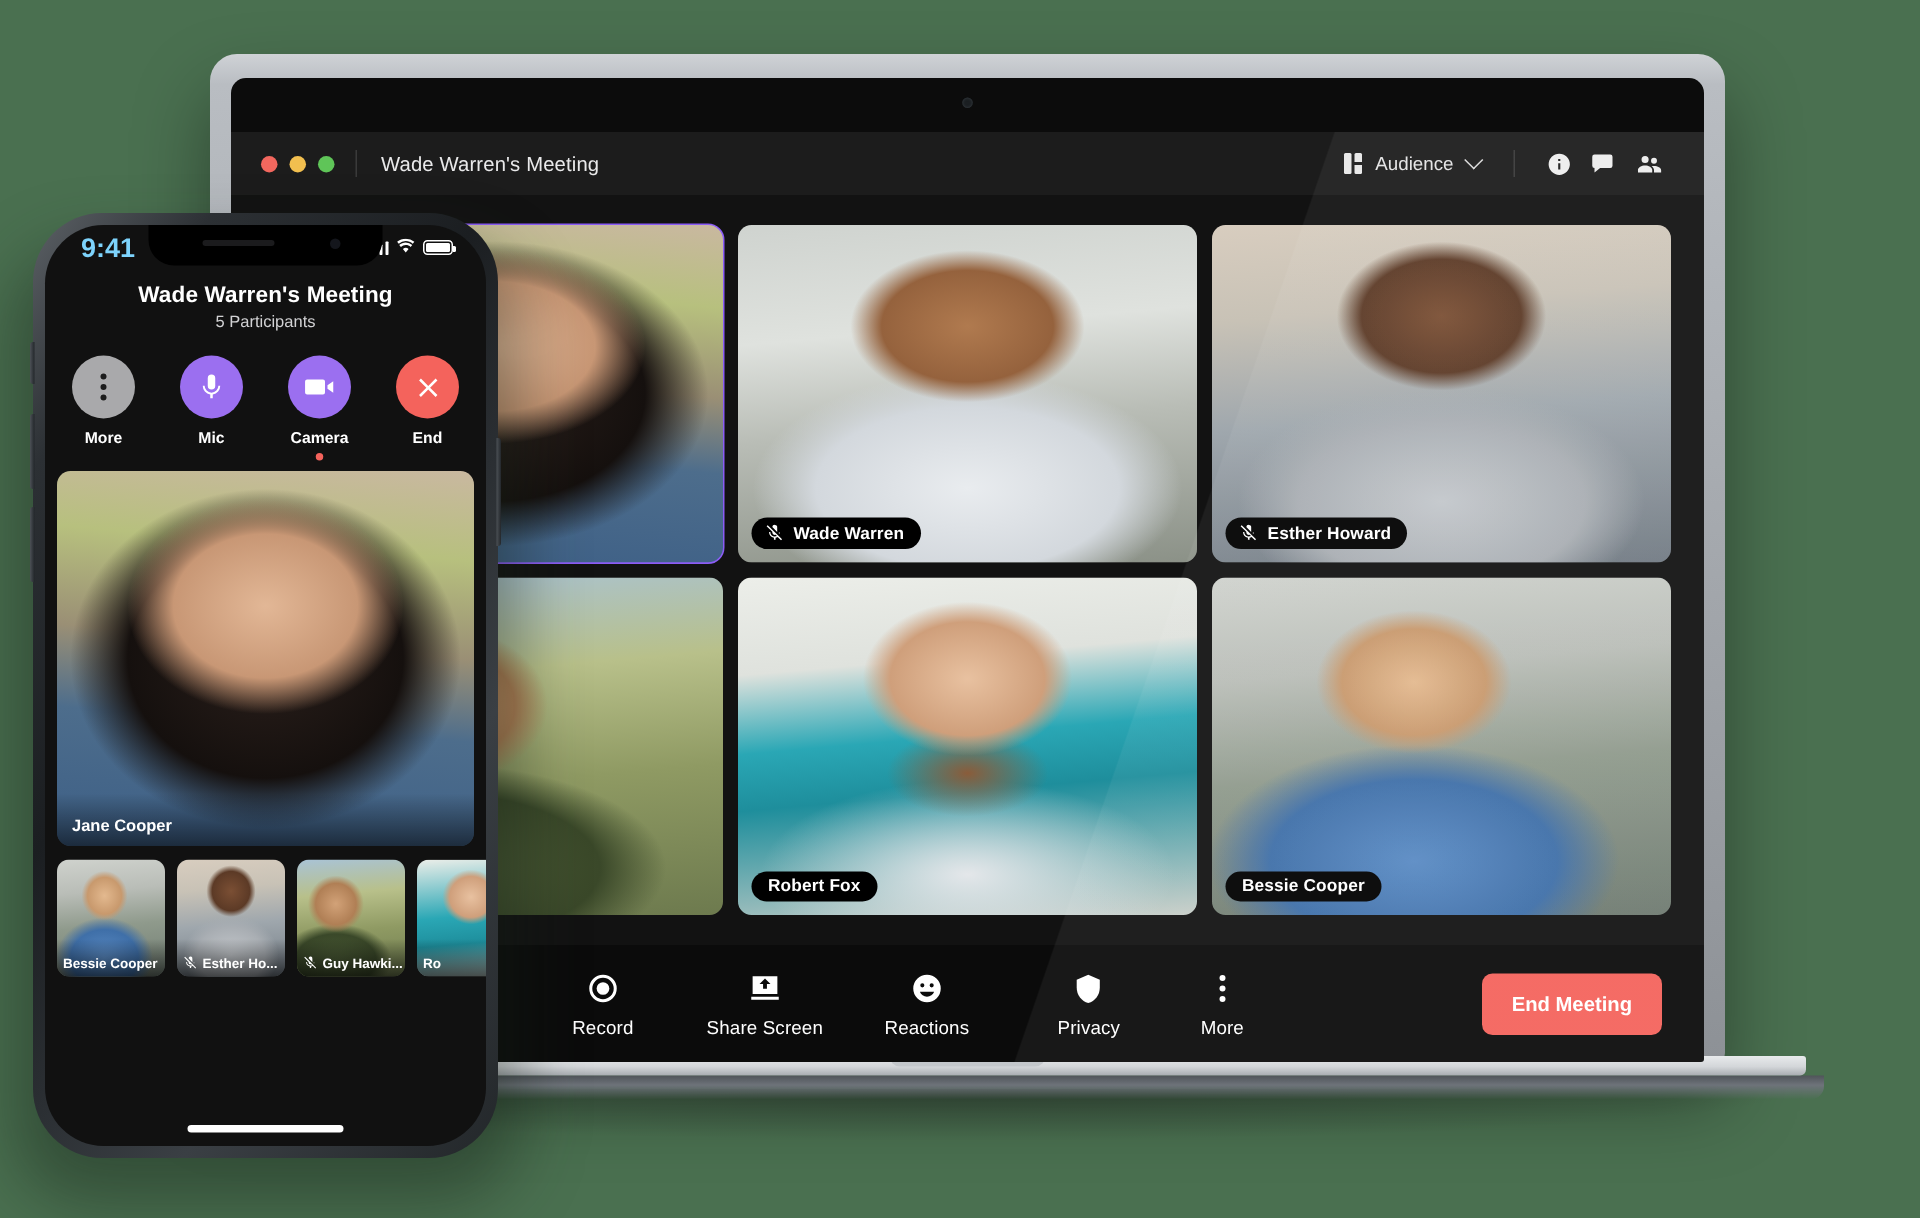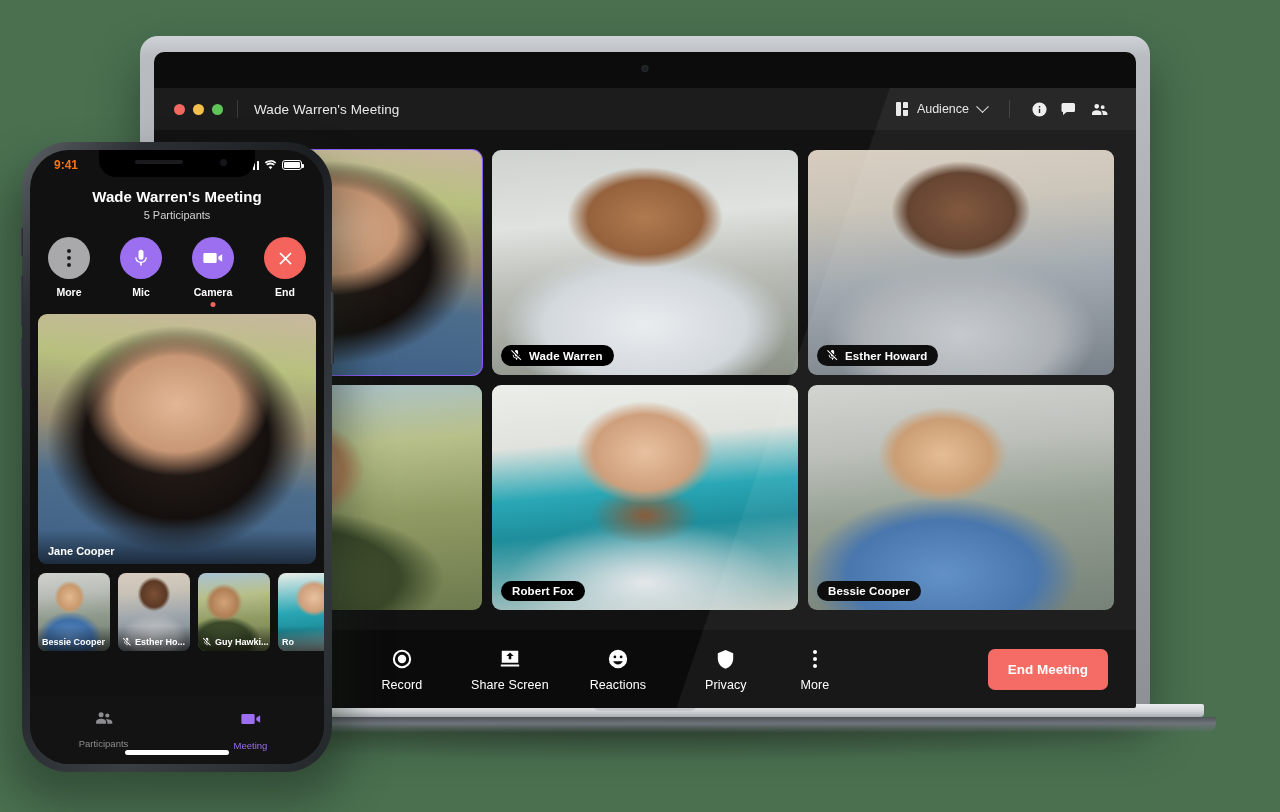--- a/index.html
+++ b/index.html
@@ -145,21 +145,21 @@
   .ph-btn.pw { left:auto; right:-2px; top:150px; height:72px; border-radius:0 2px 2px 0; }
 
   .notch {
     position:absolute; left:50%; transform:translateX(-50%); top:0;
     width:156px; height:27px; background:#000; border-radius:0 0 17px 17px; z-index:12;
   }
   .notch .spk { position:absolute; left:36px; top:10px; width:48px; height:4px; background:#1b1b1d; border-radius:3px; }
   .notch .cam { position:absolute; right:28px; top:9px; width:7px; height:7px; border-radius:50%; background:#14161c; }
 
   .statusbar { position:relative; height:30px; display:flex; align-items:center; padding:0 22px 0 24px; z-index:11; }
-  .st-time { color:#f97316; font-size:12px; font-weight:bold; }
+  .st-time { color:#7dd3fc; font-size:18px; font-weight:bold; }
   .st-right { margin-left:auto; display:flex; align-items:center; gap:5px; }
   .sig { display:flex; align-items:flex-end; gap:1.5px; height:9px; }
   .sig i { width:2.5px; background:#fff; border-radius:.5px; display:block; }
   .sig i:nth-child(1){height:3px;} .sig i:nth-child(2){height:5px;}
   .sig i:nth-child(3){height:7px;} .sig i:nth-child(4){height:9px;}
   .wifi svg { fill:#fff; }
   .batt { width:20px; height:10px; border:1.3px solid #fff; border-radius:3px; padding:1.3px; position:relative; }
   .batt i { display:block; height:100%; width:100%; background:#fff; border-radius:1px; }
   .batt:after { content:""; position:absolute; right:-3px; top:3px; width:1.8px; height:4px; background:#fff; border-radius:0 1px 1px 0; }
 
@@ -501,30 +501,16 @@
             </div>
           </div>
           <div class="thumb">
             <div class="bg p-ro" style="position:absolute;inset:0;"></div>
             <div class="nm">
               <span>Ro</span>
             </div>
           </div>
         </div>
 
-      <div class="tabbar" id="phone-tabbar">
-          <div class="tab">
-            <span class="ic"><svg width="22" height="20" viewBox="0 0 24 24">
-                <path d="M8.5 11a3 3 0 100-6 3 3 0 000 6zm7.5.5a2.5 2.5 0 100-5 2.5 2.5 0 000 5zM8.5 13c-3 0-6 1.5-6 3.8V19h12v-2.2c0-2.3-3-3.8-6-3.8zm7.5.5c-.7 0-1.4.1-2 .2 1.2.9 2 2 2 3.1V19h6v-2c0-2-2.9-3.5-6-3.5z"></path>
-              </svg></span>
-            <span class="lb">Participants</span>
-          </div>
-          <div class="tab active">
-            <span class="ic"><svg width="22" height="22" viewBox="0 0 24 24">
-                <path d="M3 6.5h11.5a1.5 1.5 0 011.5 1.5v8a1.5 1.5 0 01-1.5 1.5H3A1.5 1.5 0 011.5 16V8A1.5 1.5 0 013 6.5zm14.8 4.2l4.2-2.8v8.2l-4.2-2.8v-2.6z"></path>
-              </svg></span>
-            <span class="lb">Meeting</span>
-          </div>
-        </div>
       <div class="home-ind"></div>
     </div>
   </div>
 </div>
 
 </body></html>

